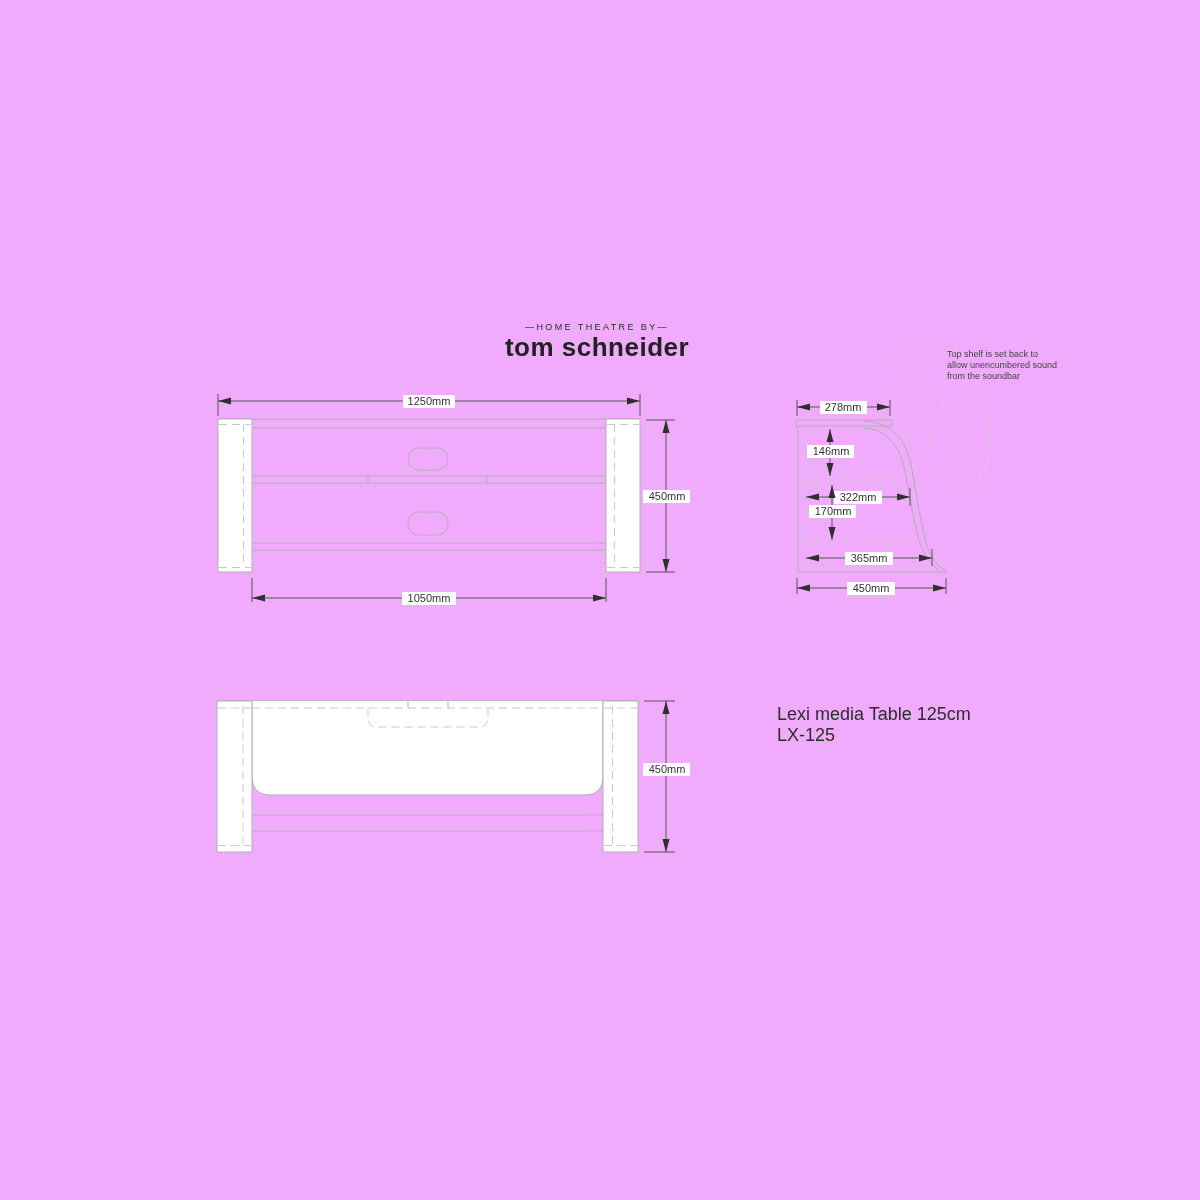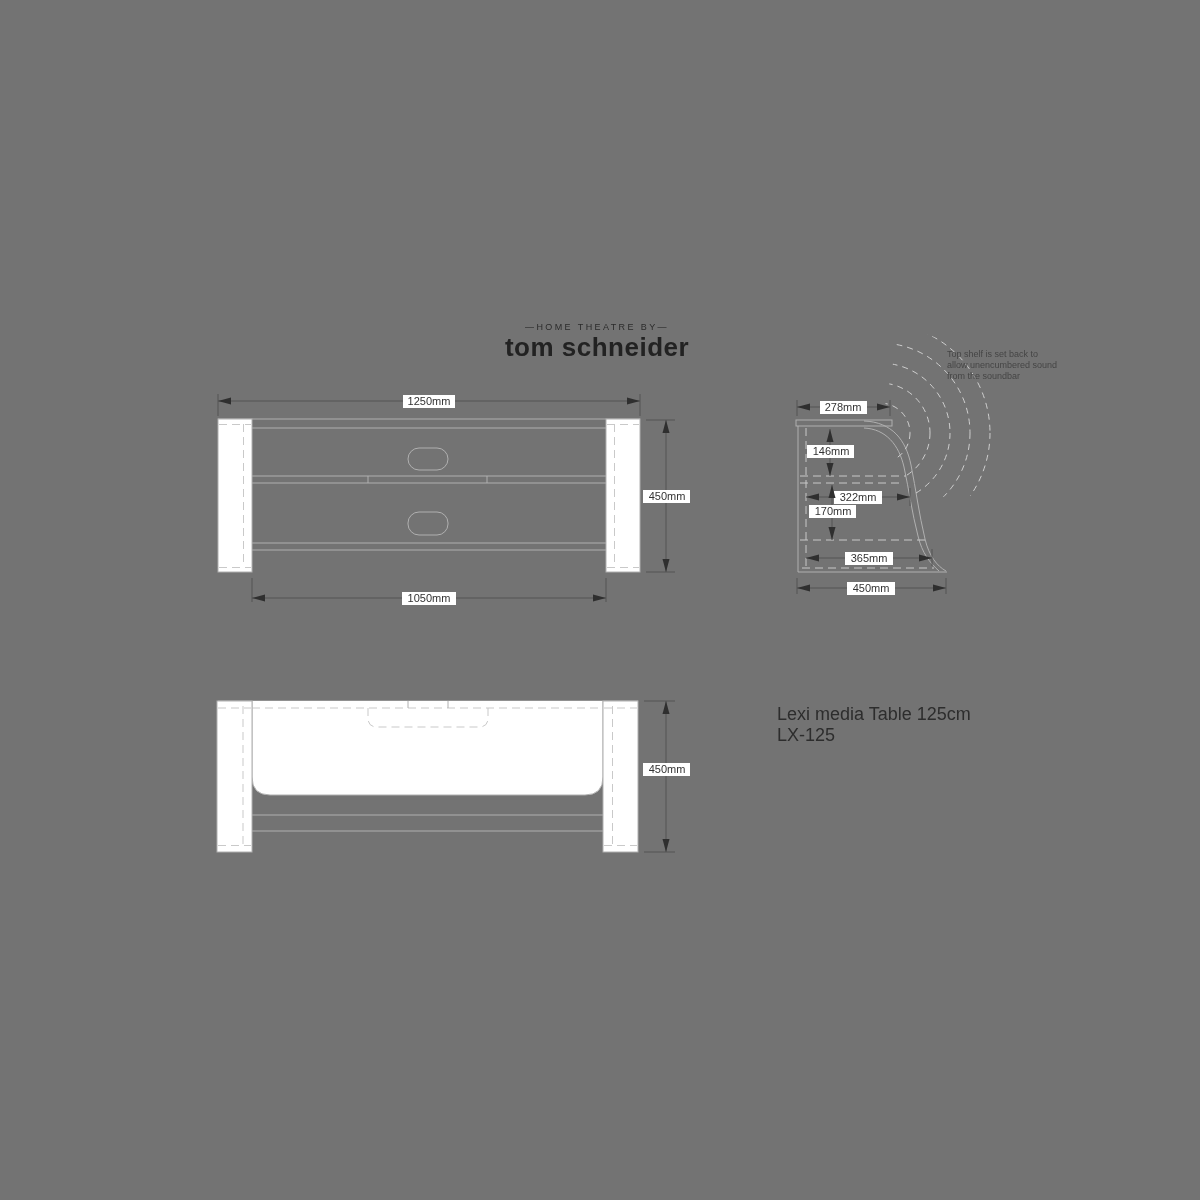--- a/index.html
+++ b/index.html
@@ -1,16 +1,16 @@
 <!DOCTYPE html>
 <html><head>
 <meta charset="utf-8">
 <style>
   html,body{margin:0;padding:0;background:#ffffff;}
-  .canvas{position:relative;width:1200px;height:1200px;background:#737373;overflow:hidden;
+  .canvas{position:relative;width:1200px;height:1200px;background:#f0abfc;overflow:hidden;
           font-family:"Liberation Sans", sans-serif;}
   svg{display:block;}
   
   .ln   {stroke:#b0b0b0;fill:none;stroke-width:1;}
   .lnf  {stroke:#b0b0b0;fill:#ffffff;stroke-width:1;}
   .dash {stroke:#c9c9c9;fill:none;stroke-width:1;stroke-dasharray:8 5;}
   .dash2{stroke:#cfcfcf;fill:none;stroke-width:1;stroke-dasharray:6 5;}
   .dim  {stroke:#555555;fill:none;stroke-width:1;}
   .arrow{fill:#2f2f2f;stroke:none;}
   .mask {fill:#ffffff;stroke:none;}

